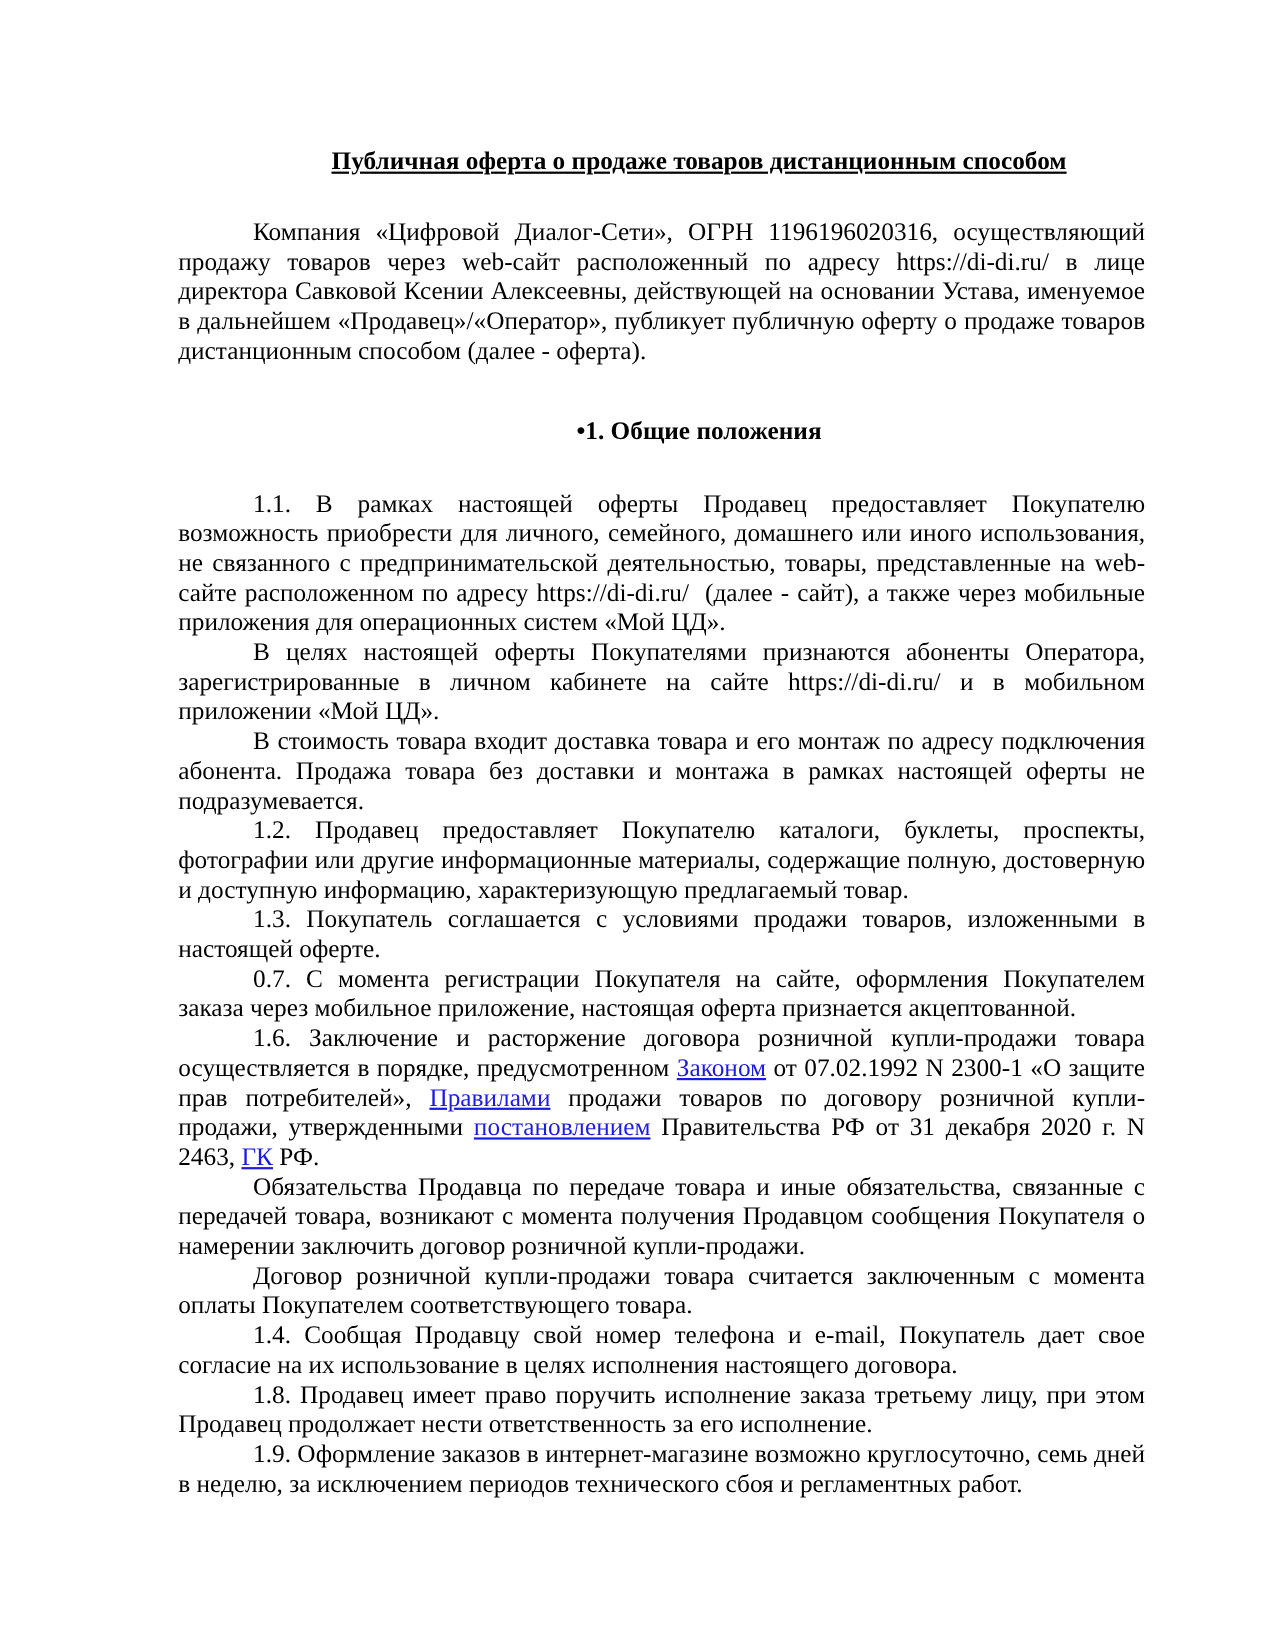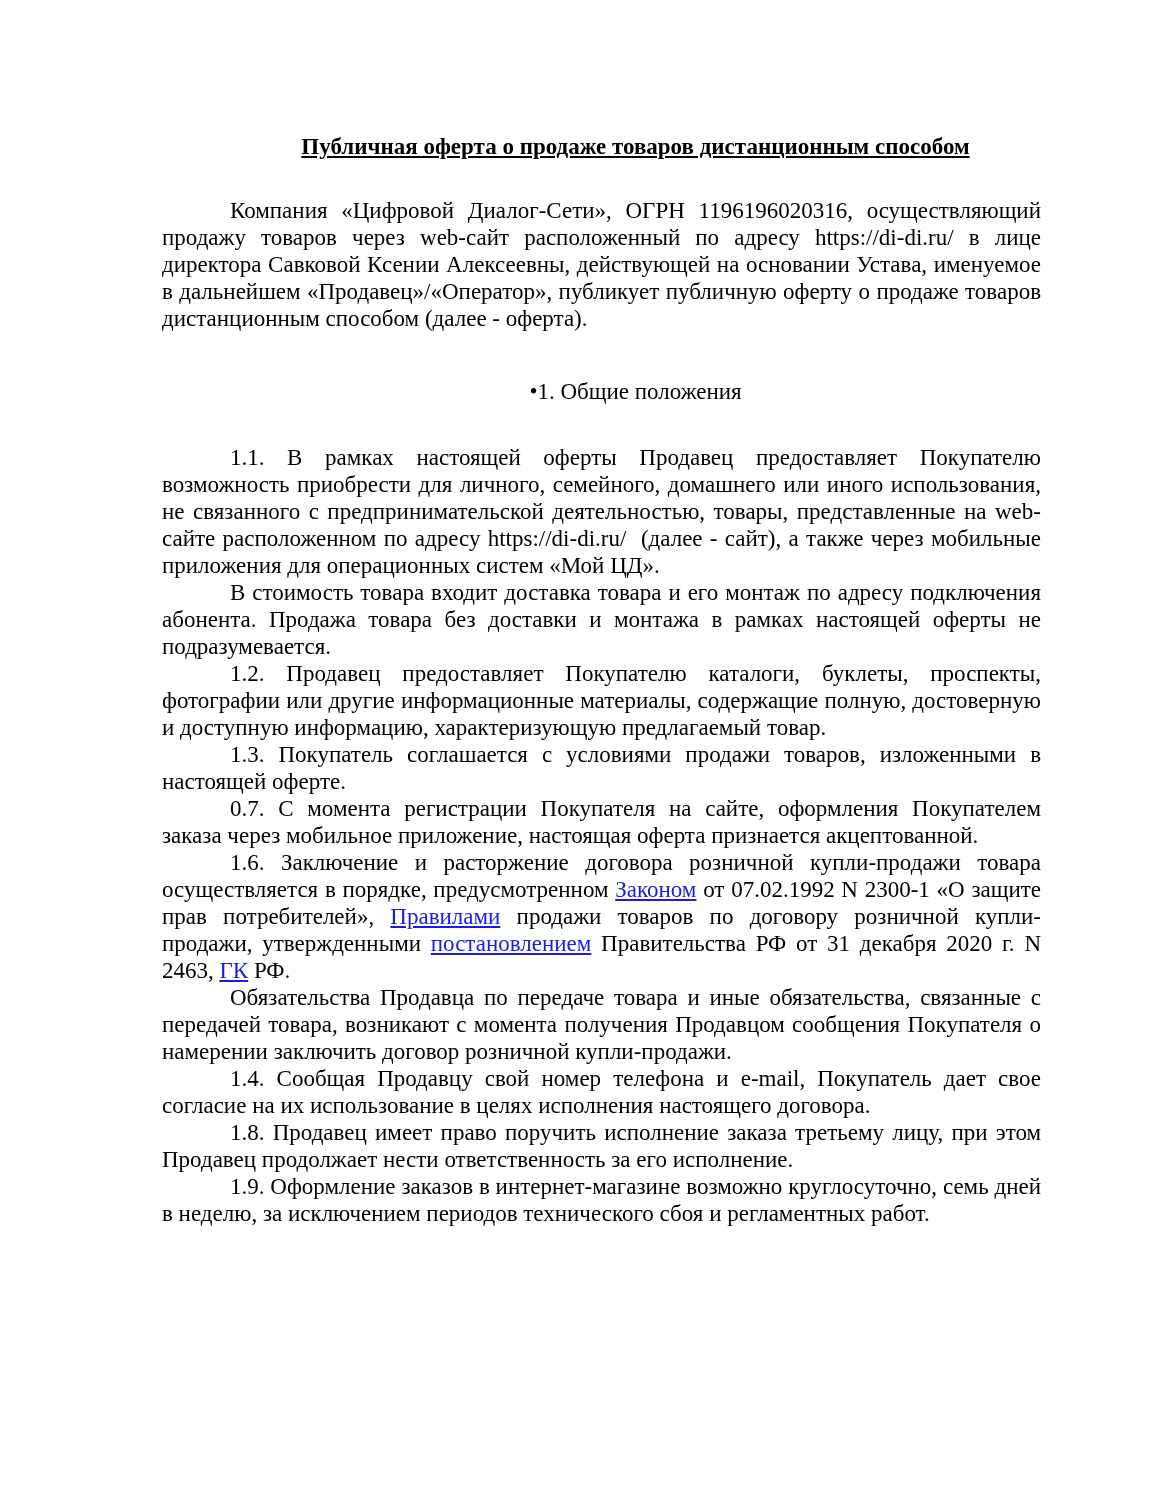--- a/index.html
+++ b/index.html
@@ -39,21 +39,21 @@
     text-indent: 68px;
     white-space: pre-wrap;
   }
   .intro {
     margin-top: 37px;
   }
   .section-heading {
     margin: 46px 0 0 0;
     font-size: 23px;
     line-height: 27px;
-    font-weight: normal;
+    font-weight: bold;
     text-align: center;
     text-indent: 68px;
   }
   .section-body {
     margin-top: 39px;
   }
   .doc-link {
     color: var(--link-color, #1b1be4);
     text-decoration: underline;
     cursor: pointer;
@@ -64,23 +64,25 @@
 
 <div class="page">
   <h1 class="doc-title">Публичная оферта о продаже товаров дистанционным способом</h1>
 
   <p class="para intro">Компания «Цифровой Диалог-Сети», ОГРН 1196196020316, осуществляющий продажу товаров через web-сайт расположенный по адресу https://di-di.ru/ в лице директора Савковой Ксении Алексеевны, действующей на основании Устава, именуемое в дальнейшем «Продавец»/«Оператор», публикует публичную оферту о продаже товаров дистанционным способом (далее - оферта).</p>
 
   <h2 class="section-heading">•1. Общие положения</h2>
 
   <div class="section-body" id="paragraphs">
       <p class="para"><span>1.1. В рамках настоящей оферты Продавец предоставляет Покупателю возможность приобрести для личного, семейного, домашнего или иного использования, не связанного с предпринимательской деятельностью, товары, представленные на web-сайте расположенном по адресу https://di-di.ru/  (далее - сайт), а также через мобильные приложения для операционных систем «Мой ЦД».</span></p>
+      <p class="para"><span>В целях настоящей оферты Покупателями признаются абоненты Оператора, зарегистрированные в личном кабинете на сайте https://di-di.ru/ и в мобильном приложении «Мой ЦД».</span></p>
       <p class="para"><span>В стоимость товара входит доставка товара и его монтаж по адресу подключения абонента. Продажа товара без доставки и монтажа в рамках настоящей оферты не подразумевается.</span></p>
       <p class="para"><span>1.2. Продавец предоставляет Покупателю каталоги, буклеты, проспекты, фотографии или другие информационные материалы, содержащие полную, достоверную и доступную информацию, характеризующую предлагаемый товар.</span></p>
       <p class="para"><span>1.3. Покупатель соглашается с условиями продажи товаров, изложенными в настоящей оферте.</span></p>
       <p class="para"><span>0.7. С момента регистрации Покупателя на сайте, оформления Покупателем заказа через мобильное приложение, настоящая оферта признается акцептованной.</span></p>
       <p class="para"><span>1.6. Заключение и расторжение договора розничной купли-продажи товара осуществляется в порядке, предусмотренном </span><a class="doc-link">Законом</a><span> от 07.02.1992 N 2300-1 «О защите прав потребителей», </span><a class="doc-link">Правилами</a><span> продажи товаров по договору розничной купли-продажи, утвержденными </span><a class="doc-link">постановлением</a><span> Правительства РФ от 31 декабря 2020 г. N 2463, </span><a class="doc-link">ГК</a><span> РФ.</span></p>
       <p class="para"><span>Обязательства Продавца по передаче товара и иные обязательства, связанные с передачей товара, возникают с момента получения Продавцом сообщения Покупателя о намерении заключить договор розничной купли-продажи.</span></p>
+      <p class="para"><span>Договор розничной купли-продажи товара считается заключенным с момента оплаты Покупателем соответствующего товара.</span></p>
       <p class="para"><span>1.4. Сообщая Продавцу свой номер телефона и e-mail, Покупатель дает свое согласие на их использование в целях исполнения настоящего договора.</span></p>
       <p class="para"><span>1.8. Продавец имеет право поручить исполнение заказа третьему лицу, при этом Продавец продолжает нести ответственность за его исполнение.</span></p>
       <p class="para"><span>1.9. Оформление заказов в интернет-магазине возможно круглосуточно, семь дней в неделю, за исключением периодов технического сбоя и регламентных работ.</span></p>
     </div>
 </div>
 
 </body></html>

